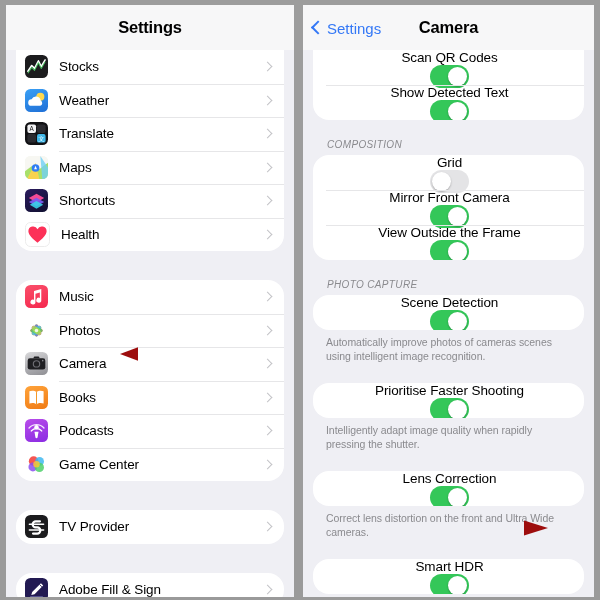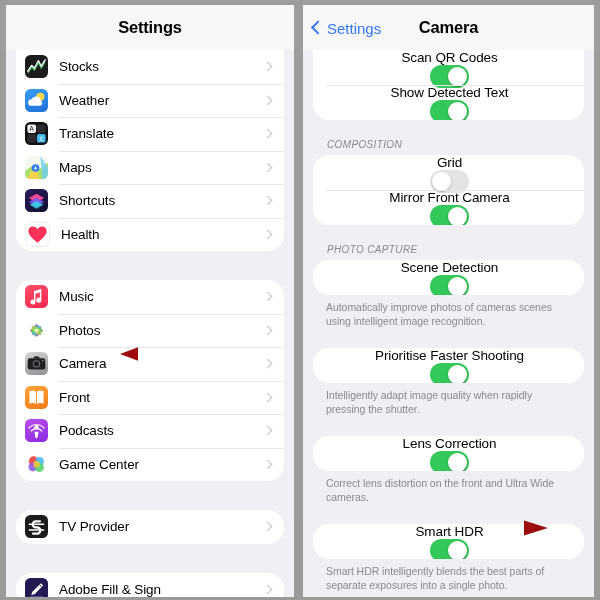--- a/index.html
+++ b/index.html
@@ -350,21 +350,21 @@
             <div class="disclosure"></div>
           </div>
           <div class="row">
             <div class="row-icon ic-books">
               <svg class="glyph" viewBox="0 0 24 24">
                 <path d="M12 6.2 C 10 4.6 6.8 4.6 4.6 5.4 L 4.6 18.2 C 6.8 17.4 10 17.4 12 19 Z" fill="#ffffff"></path>
                 <path d="M12 6.2 C 14 4.6 17.2 4.6 19.4 5.4 L 19.4 18.2 C 17.2 17.4 14 17.4 12 19 Z" fill="#ffffff"></path>
                 <path d="M12 6.4 L 12 19" stroke="#f3941f" stroke-width="1"></path>
               </svg>
             </div>
-            <div class="row-label">Front</div>
+            <div class="row-label">Books</div>
             <div class="disclosure"></div>
           </div>
           <div class="row">
             <div class="row-icon ic-podcasts">
               <svg class="glyph" viewBox="0 0 24 24">
                 <circle cx="12" cy="8.6" r="2.3" fill="#ffffff"></circle>
                 <path d="M9.9 13.2 h4.2 l-1 6.1 a1.2 1.2 0 0 1 -2.2 0 z" fill="#ffffff"></path>
                 <path d="M6.6 12.4 a7 7 0 0 1 10.8 0" fill="none" stroke="#ffffff" stroke-width="1.5" stroke-linecap="round"></path>
                 <path d="M4.2 9.4 a10.4 10.4 0 0 1 15.6 0" fill="none" stroke="#ffffff" stroke-width="1.4" stroke-linecap="round" opacity="0.85"></path>
               </svg>
@@ -446,20 +446,26 @@
         <div class="section-header">COMPOSITION</div>
         <div class="group">
           <div class="trow">
             <div class="trow-label">Grid</div>
             <div class="switch off">
               <div class="knob"></div>
             </div>
           </div>
           <div class="trow">
             <div class="trow-label">Mirror Front Camera</div>
+            <div class="switch on">
+              <div class="knob"></div>
+            </div>
+          </div>
+          <div class="trow">
+            <div class="trow-label">View Outside the Frame</div>
             <div class="switch on">
               <div class="knob"></div>
             </div>
           </div>
         </div>
         <div class="hdr-space-top"></div>
         <div class="section-header">PHOTO CAPTURE</div>
         <div class="group">
           <div class="trow">
             <div class="trow-label">Scene Detection</div>

